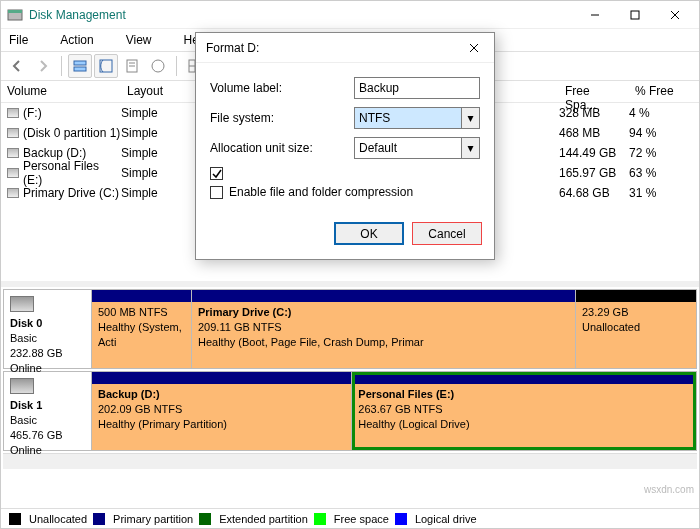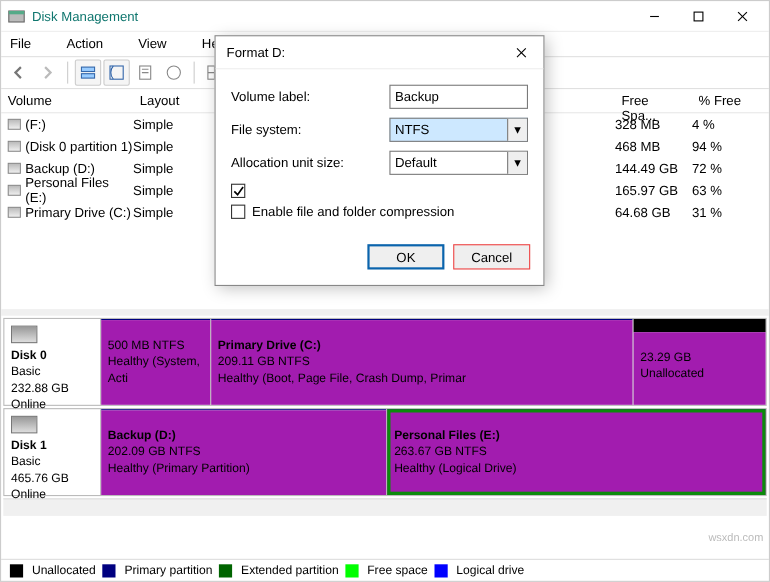--- a/index.html
+++ b/index.html
@@ -39,21 +39,21 @@
   .disk-row { display:flex; border:1px solid #bbb; margin:2px; height:80px; }
   .disk-label { width:88px; border-right:1px solid #bbb; padding:6px; font-size:11px; line-height:1.35;}
   .disk-label .dico{width:24px;height:16px;background:linear-gradient(#999,#ddd);border:1px solid #777;margin-bottom:4px;}
   .disk-label b{font-weight:600;}
   .parts { flex:1; display:flex; }
   .part { border-right:1px solid #bbb; padding:0; display:flex; flex-direction:column;}
   .part:last-child{border-right:none;}
   .part .stripe{height:12px;}
   .stripe.navy{background:#000080;}
   .stripe.black{background:#000;}
-  .part .body{flex:1; padding:16px 6px; font-size:11px; line-height:1.35; background:#a21caf;}
+  .part .body{flex:1; padding:3px 6px; font-size:11px; line-height:1.35; background:#fdba74;}
   .part.sel{outline:3px solid #0b8a0b; outline-offset:-3px;}
   .scrollbar-bottom{height:16px;background:#f0f0f0;border-top:1px solid #ddd;margin:2px;}
 
   .legend { height:20px; display:flex; align-items:center; gap:6px; padding:2px 8px; border-top:1px solid #ddd; font-size:11px;}
   .sw{width:12px;height:12px;display:inline-block;margin-right:2px;}
 
   
   .modal { position:absolute; left:195px; top:32px; width:300px; background:#fff; border:1px solid #888; box-shadow:3px 3px 14px rgba(0,0,0,.25);}
   .modal-title { height:30px; display:flex; align-items:center; padding:0 10px; font-size:12px; border-bottom:1px solid #eee;}
   .modal-title .mt{flex:1;}

